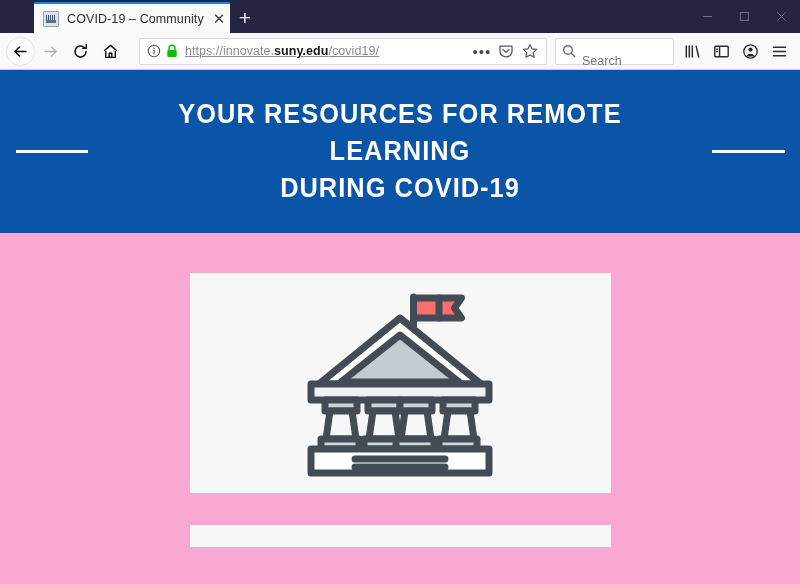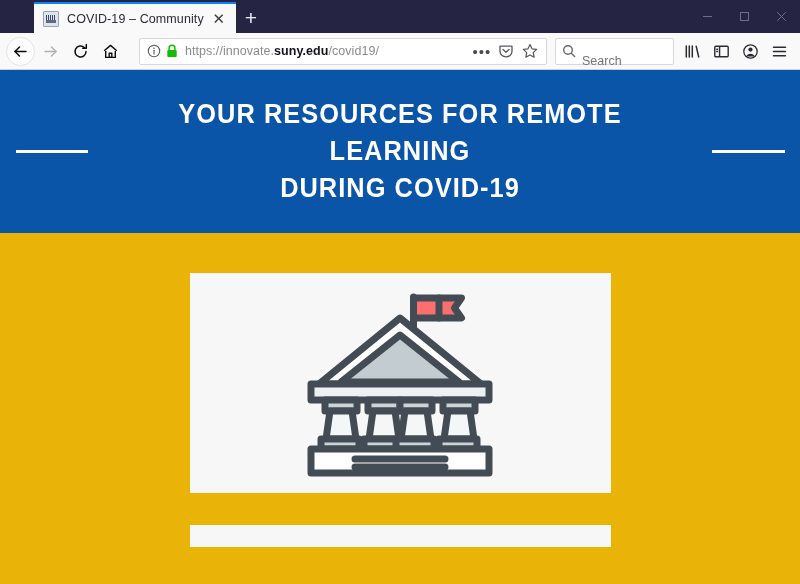--- a/index.html
+++ b/index.html
@@ -25,21 +25,21 @@
   }
   .tabstrip { display: flex; align-items: flex-end; height: 33px; padding-left: 34px; }
 
   .tab {
     position: relative;
     height: 31px;
     min-width: 196px;
     background: #f9f9fa;
     display: flex;
     align-items: center;
-    padding: 0 6px 0 9px;
+    padding: 0 0 0 9px;
     border-top: 2px solid #0a84ff;
     cursor: default;
   }
   .tab-favicon {
     width: 16px; height: 16px;
     flex: 0 0 16px;
     margin-right: 8px;
     position: relative;
     background: #dfe3ea;
     border: 1px solid #9aa5b4;
@@ -146,20 +146,21 @@
   .ident .infoi { margin-right: 5px; }
   .ident .lock { margin-right: 7px; }
   .url {
     flex: 1 1 auto;
     font-size: 12.5px;
     color: #8b8b8f;
     white-space: nowrap;
     overflow: hidden;
     min-width: 0;
     letter-spacing: .05px;
+    text-decoration: underline;
   }
   .url b { color: #14141a; font-weight: 700; }
   .urlaction {
     width: 24px; height: 24px;
     flex: 0 0 24px;
     display: flex; align-items: center; justify-content: center;
     color: #58585d;
     cursor: pointer;
   }
   .urlaction.dots { font-size: 15px; letter-spacing: 1px; line-height: 1; color: #4a4a4f; }
@@ -177,21 +178,21 @@
     flex: 0 0 auto;
     margin-right: 4px;
   }
   .searchbar svg { display: block; flex: 0 0 auto; margin-right: 6px; color: #6a6a6e; }
   .searchbar .sph { font-size: 12.5px; color: #74747a; margin-top: 20px; }
 
   .toolend { display: flex; align-items: center; flex: 0 0 auto; }
   .toolend .navbtn { width: 29px; color: #2b2b31; }
 
   
-  .page { flex: 1 1 auto; background: #eab308; overflow: hidden; position: relative; }
+  .page { flex: 1 1 auto; background: #f9a8d4; overflow: hidden; position: relative; }
 
   .hero {
     height: 163px;
     background: #0a55a8;
     position: relative;
     display: flex;
     align-items: center;
     justify-content: center;
   }
   .hero-inner {

